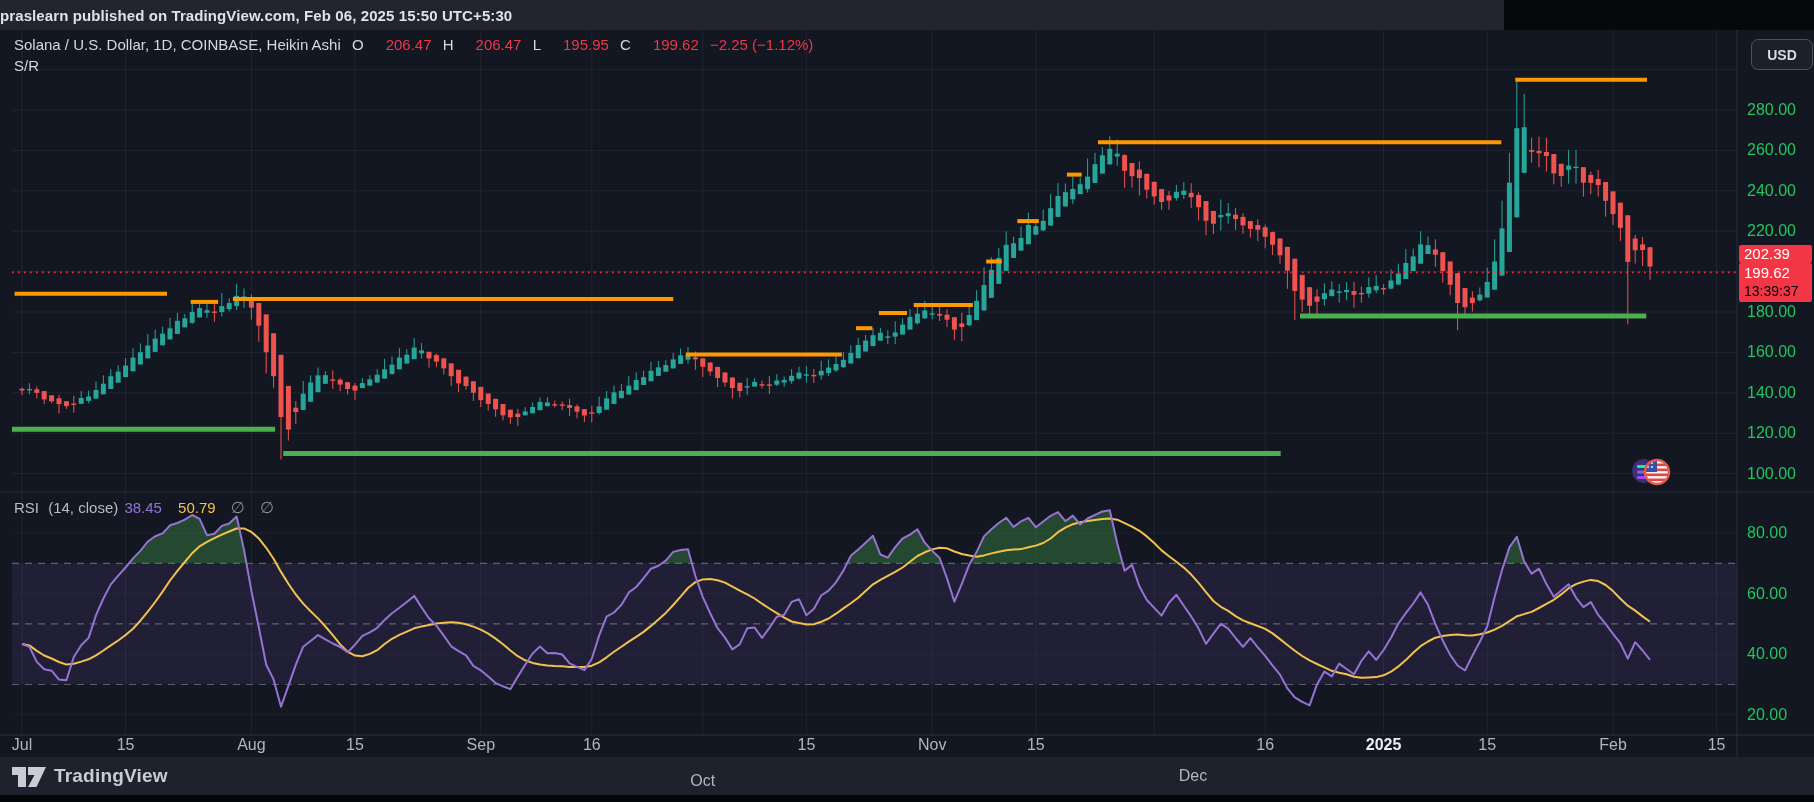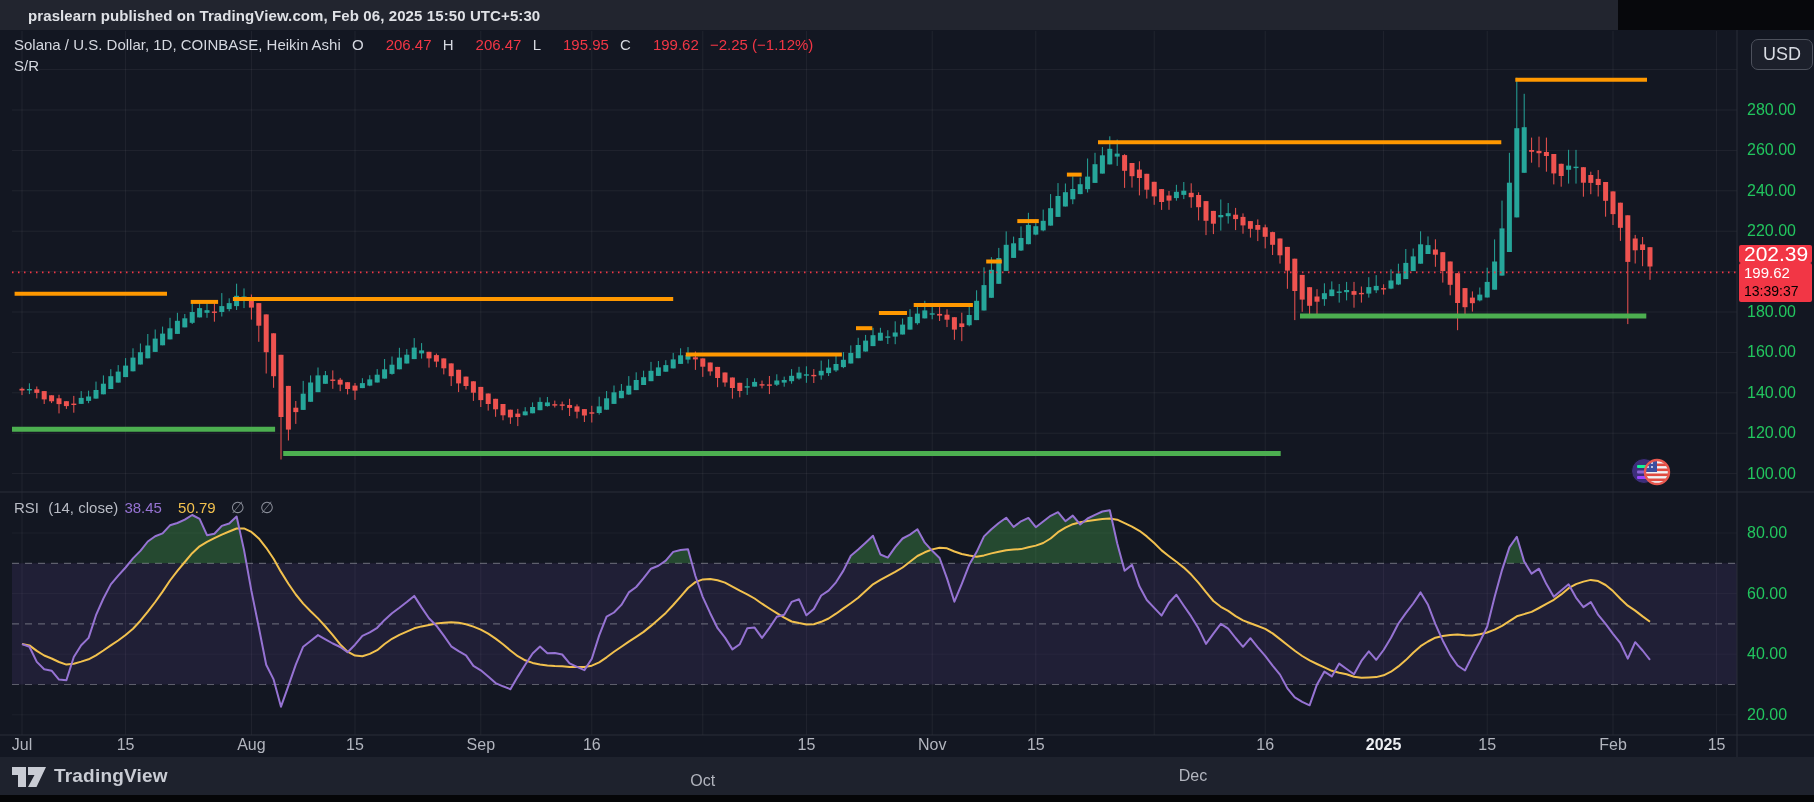--- a/index.html
+++ b/index.html
@@ -1,37 +1,37 @@
 <!DOCTYPE html>
 <html><head>
 <meta charset="utf-8">
 <style>
   html,body{margin:0;padding:0;background:#07080c;}
   body{width:1814px;height:802px;overflow:hidden;font-family:"Liberation Sans","DejaVu Sans",sans-serif;
        -webkit-font-smoothing:antialiased;position:relative;}
-  .topbar{position:absolute;top:0;left:0;width:1618px;height:30px;background:#22252f;
-          display:flex;align-items:center;padding-left:28px;box-sizing:border-box;}
+  .topbar{position:absolute;top:0;left:0;width:1504px;height:30px;background:#22252f;
+          display:flex;align-items:center;padding-left:0;box-sizing:border-box;}
   .topbar span{color:#dfe1e6;font-size:15px;font-weight:700;letter-spacing:.1px;}
   .chart{position:absolute;top:30px;left:0;width:1814px;height:727px;background:#131722;}
   .chart svg{position:absolute;top:0;left:0;}
   .legend{position:absolute;left:14px;top:6px;font-size:15px;color:#d5d8e0;white-space:nowrap;z-index:5;}
   .legend .val{color:#f23645;margin-left:22px;}
   .legend .lt{color:#d5d8e0;margin-left:7px;}
   .legend .chg{color:#f23645;margin-left:7px;}
   .srlabel{position:absolute;left:14px;top:27px;font-size:15px;color:#d5d8e0;z-index:5;}
   .usd-btn{position:absolute;left:1751px;top:9px;width:60px;height:29px;border:1px solid #4d515c;
-           border-radius:7px;background:#1c202b;color:#d8dbe2;font-size:18px;font-weight:400;
+           border-radius:7px;background:#1c202b;color:#d8dbe2;font-size:14px;font-weight:700;
            display:flex;align-items:center;justify-content:center;z-index:5;cursor:pointer;}
   .axlabel{position:absolute;left:1747px;height:20px;line-height:20px;font-size:16px;color:#22c55e;z-index:4;}
   .tlabel{position:absolute;top:705px;width:60px;text-align:center;height:20px;line-height:20px;
           font-size:16px;color:#b2b5be;z-index:4;}
   .tlabel.bold{color:#eceef2;font-weight:700;}
   .badge{position:absolute;left:1739px;width:73px;background:#f23645;color:#fff;z-index:6;
          border-radius:2px;text-align:left;padding-left:5px;box-sizing:border-box;}
-  .badge1{top:215px;height:18px;font-size:21px;line-height:18px;}
+  .badge1{top:215px;height:18px;font-size:15px;line-height:18px;}
   .badge2{top:233px;height:39px;}
   .badge2 .b2p{font-size:15px;line-height:19px;}
   .badge2 .b2c{font-size:14px;line-height:18px;color:#000000;}
   .rsi-legend{position:absolute;left:14px;top:468px;font-size:15px;color:#b9bcc5;z-index:5;white-space:nowrap;}
   .rsi-legend .rv{color:#9673d3;margin-left:2px;}
   .rsi-legend .rm{color:#f2c14e;margin-left:12px;}
   .rsi-legend .nul{color:#8a8e99;margin-left:11px;font-size:16px;}
   .footer{position:absolute;top:757px;left:0;width:1814px;height:38px;background:#1e222d;
           display:flex;align-items:center;padding-left:12px;box-sizing:border-box;}
   .footer .brand{color:#c9ccd4;font-size:19px;font-weight:700;margin-left:8px;letter-spacing:.2px;}

